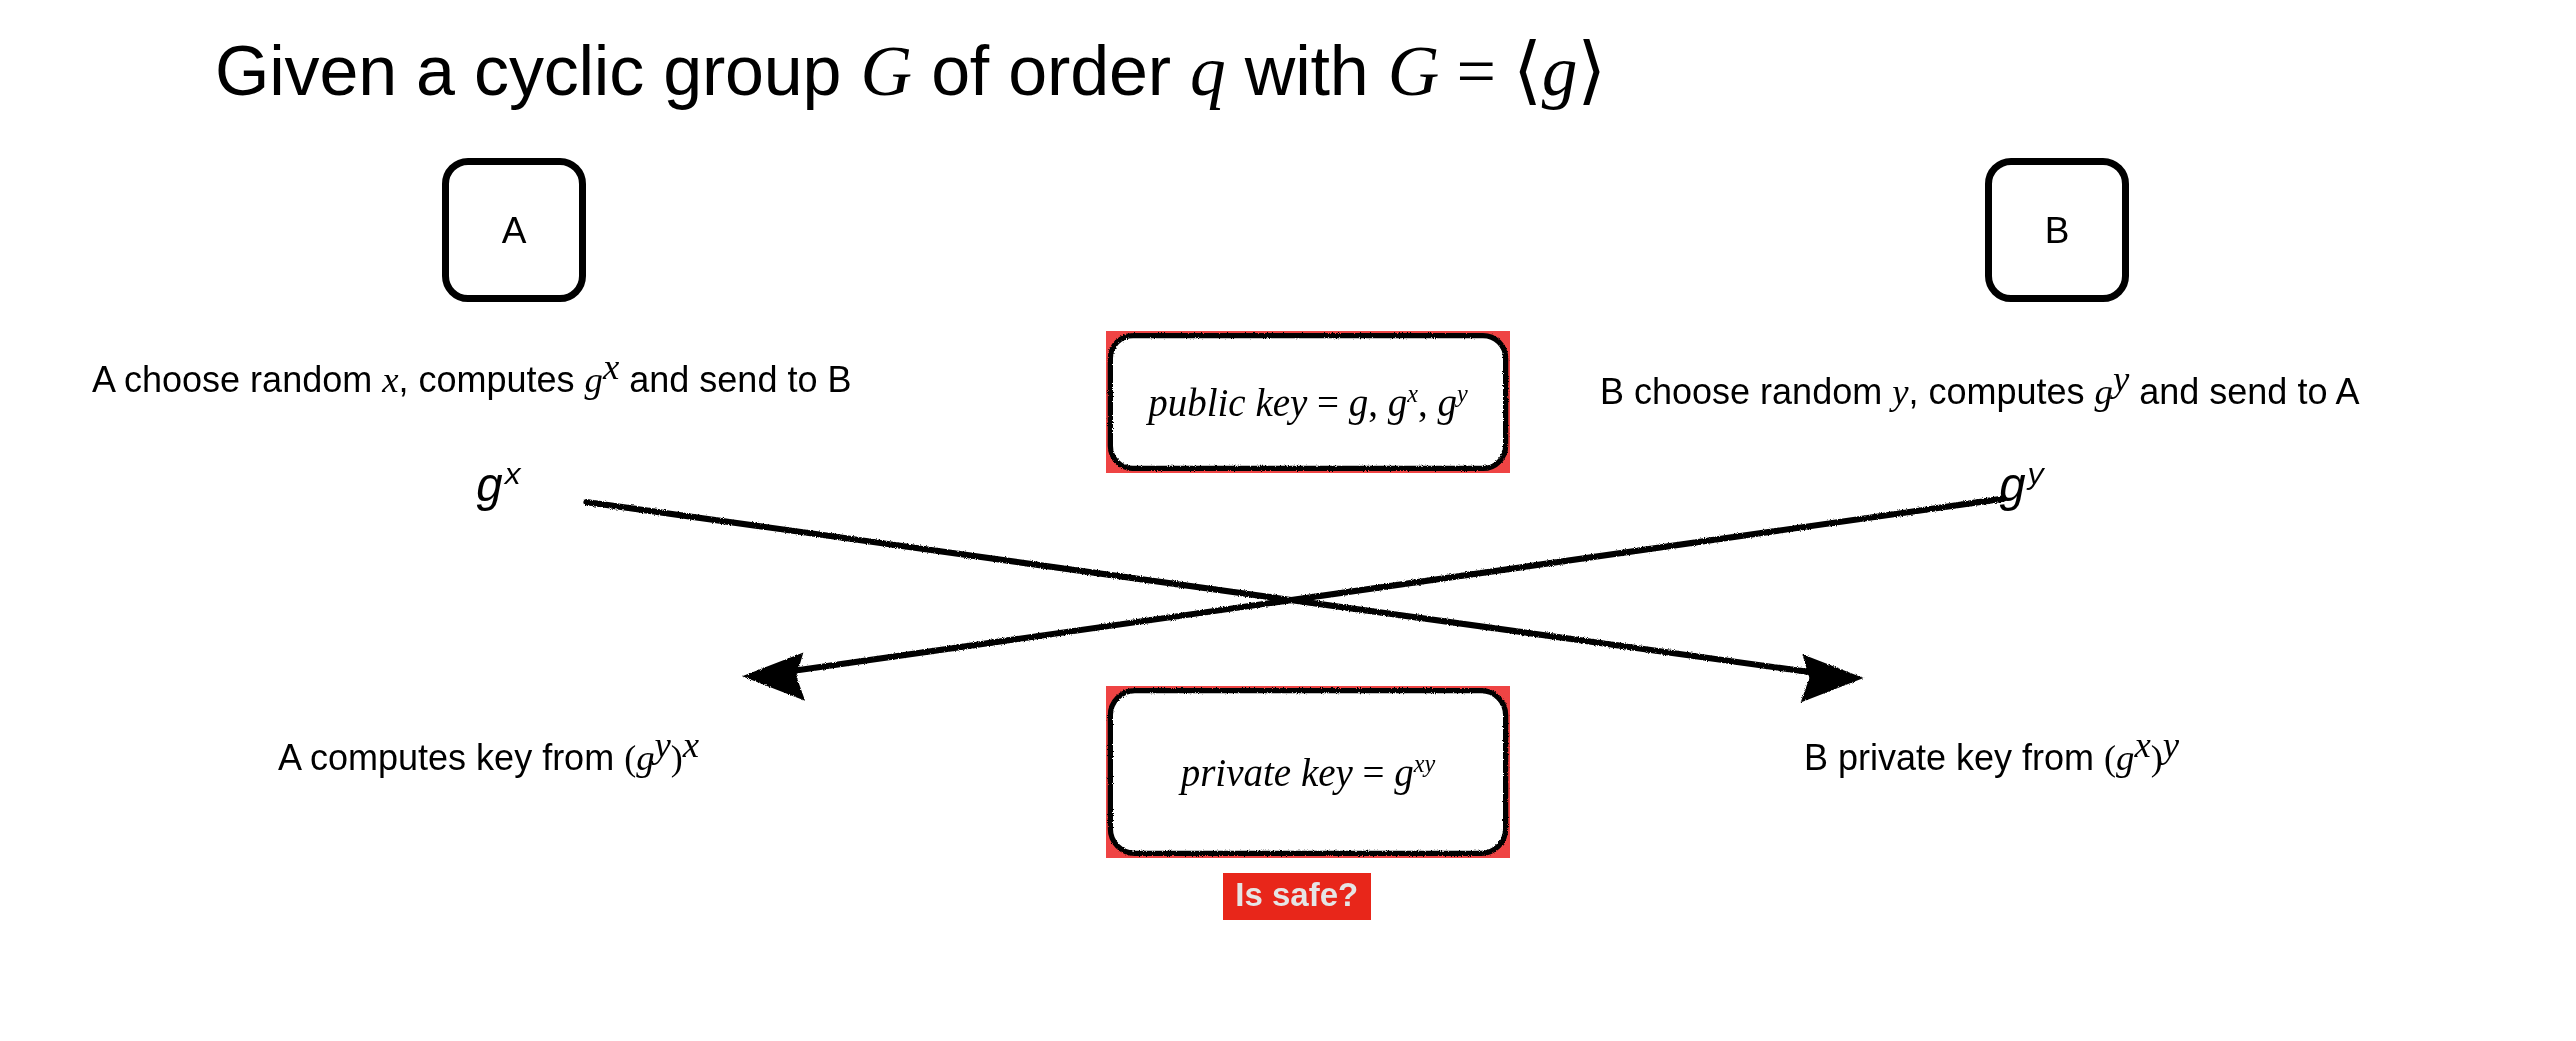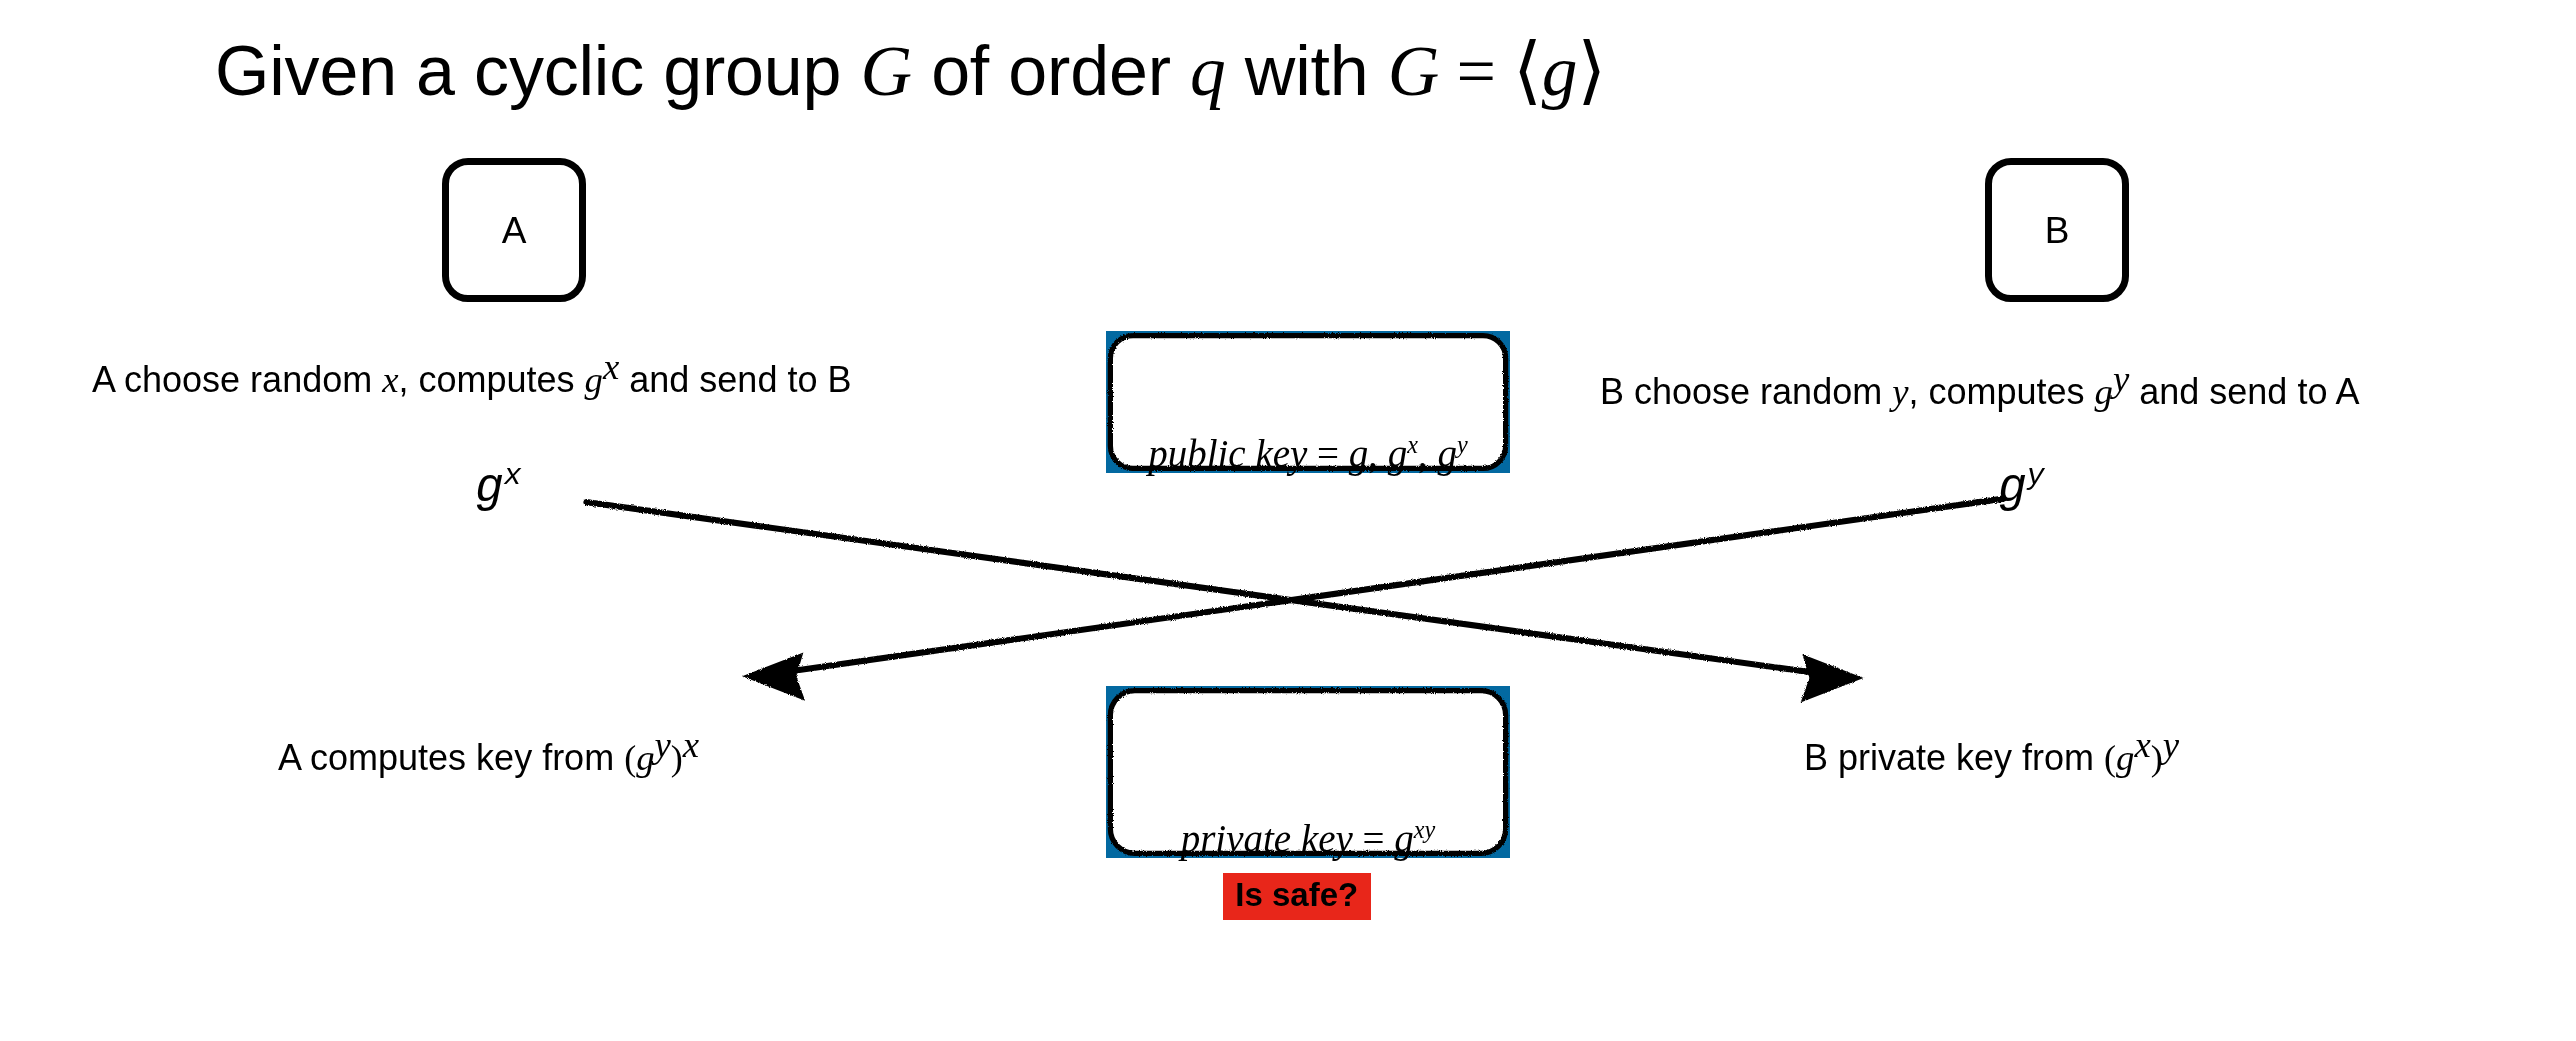--- a/index.html
+++ b/index.html
@@ -75,23 +75,23 @@
   #result-b { left: 1804px; top: 725px; }
   .pw sup, .sup {
     font-size: 0.62em;
     vertical-align: super;
     line-height: 0;
   }
 
   
   .rough-box {
     box-sizing: border-box;
-    background: #0369a1;
+    background: #ef4444;
     display: flex;
-    align-items: flex-end;
+    align-items: center;
     justify-content: center;
   }
   .rough-box svg {
     position: absolute;
     left: 0;
     top: 0;
     overflow: visible;
   }
   .rough-label {
     position: relative;
@@ -206,16 +206,16 @@
 
 <div class="abs rough-box" id="private-key-box">
   <svg width="404" height="172" viewBox="0 0 462 196">
     <rect x="5" y="5" width="452" height="186" rx="28" ry="28" fill="#fff" stroke="#000" stroke-width="6" filter="url(#rough)"></rect>
   </svg>
   <div class="rough-label">
     <span>private key</span><span class="mupr"> = </span><span>g</span><sup class="sup">xy</sup>
   </div>
 </div>
 
-<div class="abs" id="is-safe" style="background: rgb(232, 38, 26); color: #000000;">
+<div class="abs" id="is-safe" style="background: rgb(232, 38, 26); color: #e5e5e5;">
   <span>Is safe?</span>
 </div>
 
 
 </body></html>

